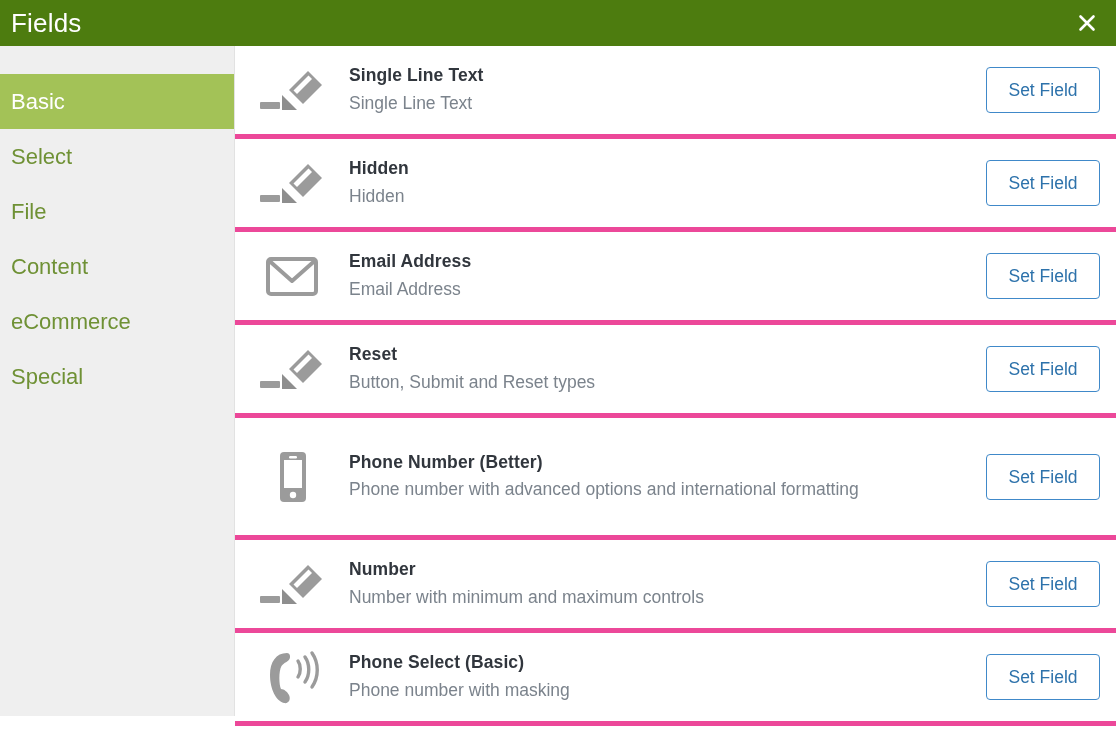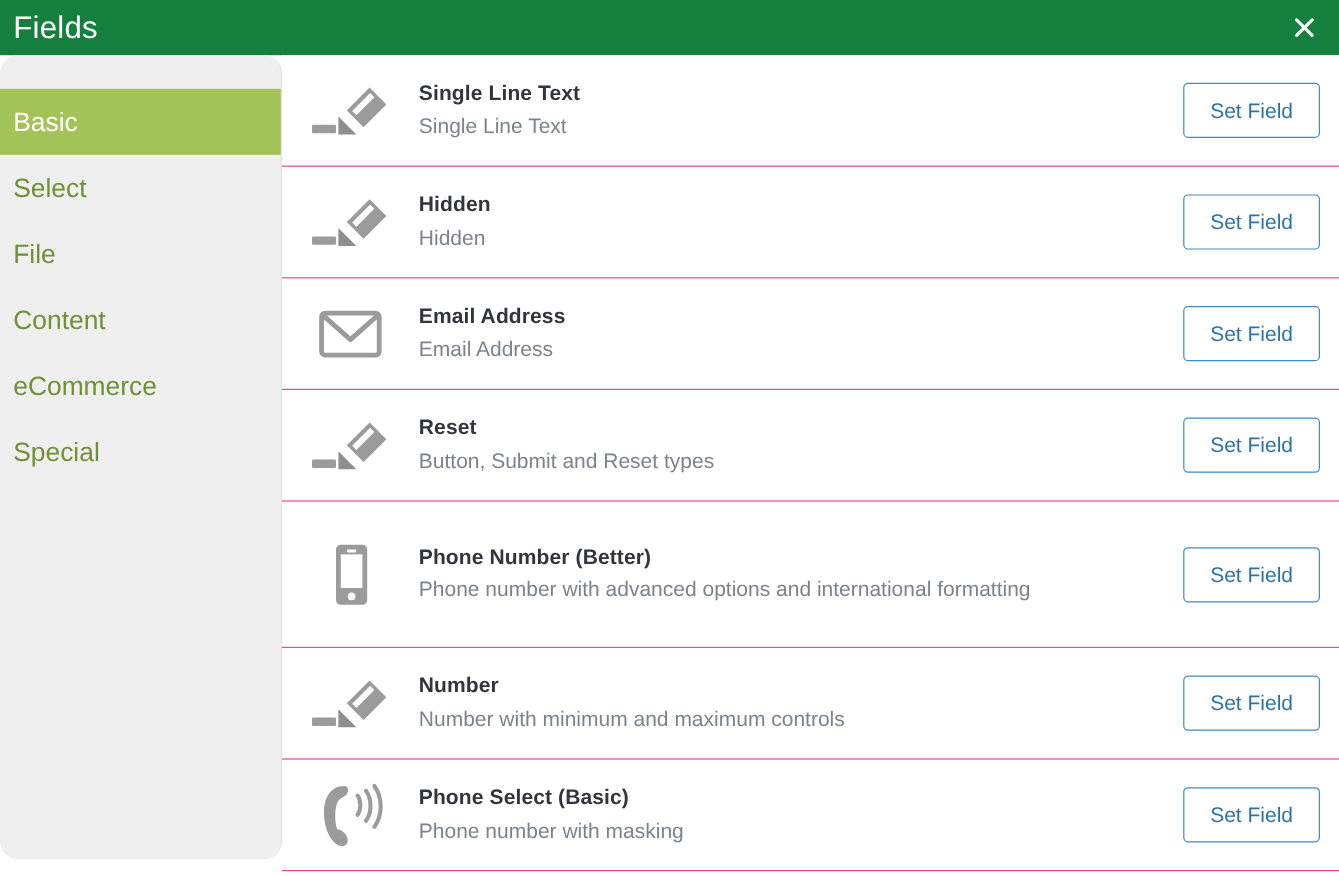--- a/index.html
+++ b/index.html
@@ -19,21 +19,21 @@
     width: 1116px;
     height: 730px;
     background: #ffffff;
     overflow: hidden;
   }
 
   
   .modal-header {
     position: relative;
     height: 46px;
-    background: #15803d;
+    background: #4d7c0f;
     display: flex;
     align-items: center;
     justify-content: space-between;
     box-sizing: border-box;
     padding: 0 14px 0 11px;
   }
   .modal-title {
     color: #ffffff;
     font-size: 26px;
     line-height: 46px;
@@ -62,21 +62,20 @@
 
   
   .sidebar {
     width: 235px;
     min-width: 235px;
     background: #efefef;
     border-right: 1px solid #e2e2e2;
     box-sizing: border-box;
     height: 670px;
     padding-top: 28px;
-    border-radius: 15px;
   }
   .sidebar-item {
     height: 55px;
     line-height: 55px;
     padding-left: 11px;
     box-sizing: border-box;
     font-size: 22px;
     color: #6f9135;
     cursor: pointer;
     white-space: nowrap;
@@ -89,21 +88,21 @@
 
   
   .field-list {
     flex: 1;
     background: #ffffff;
     min-width: 0;
   }
   .field-row {
     display: flex;
     align-items: center;
-    border-bottom: 1px solid #ec4899;
+    border-bottom: 5px solid #ec4899;
     box-sizing: border-box;
     min-height: 93px;
     padding: 0 16px 0 0;
   }
   .field-row.tall { min-height: 122px; }
 
   .field-icon {
     width: 114px;
     min-width: 114px;
     display: flex;

